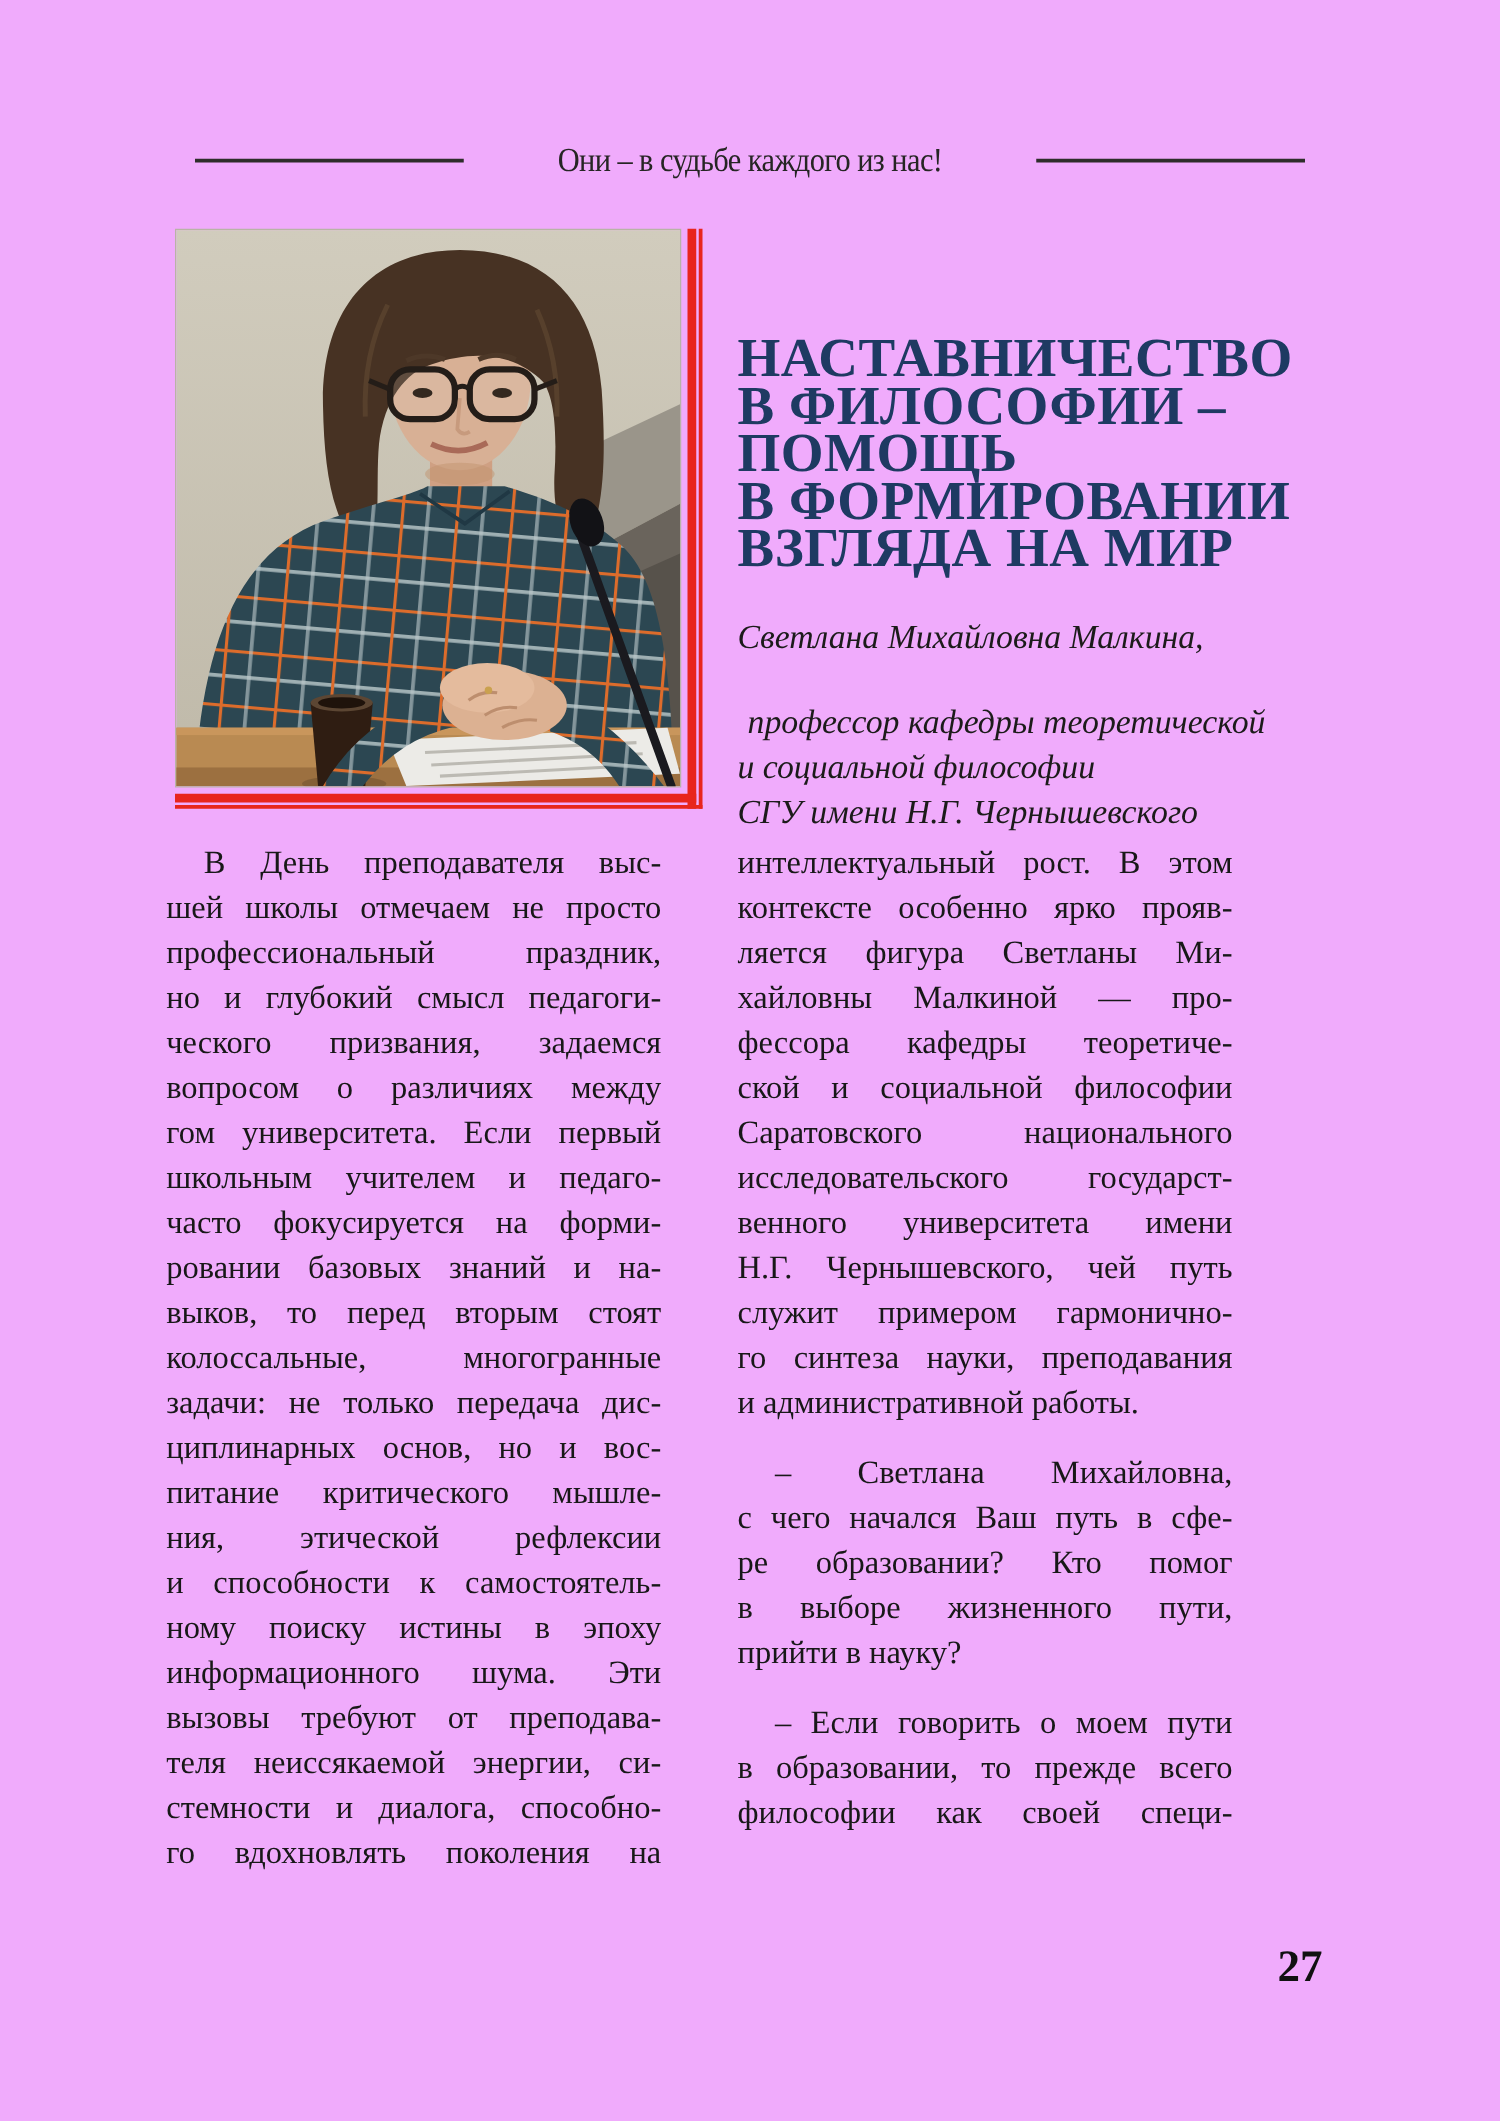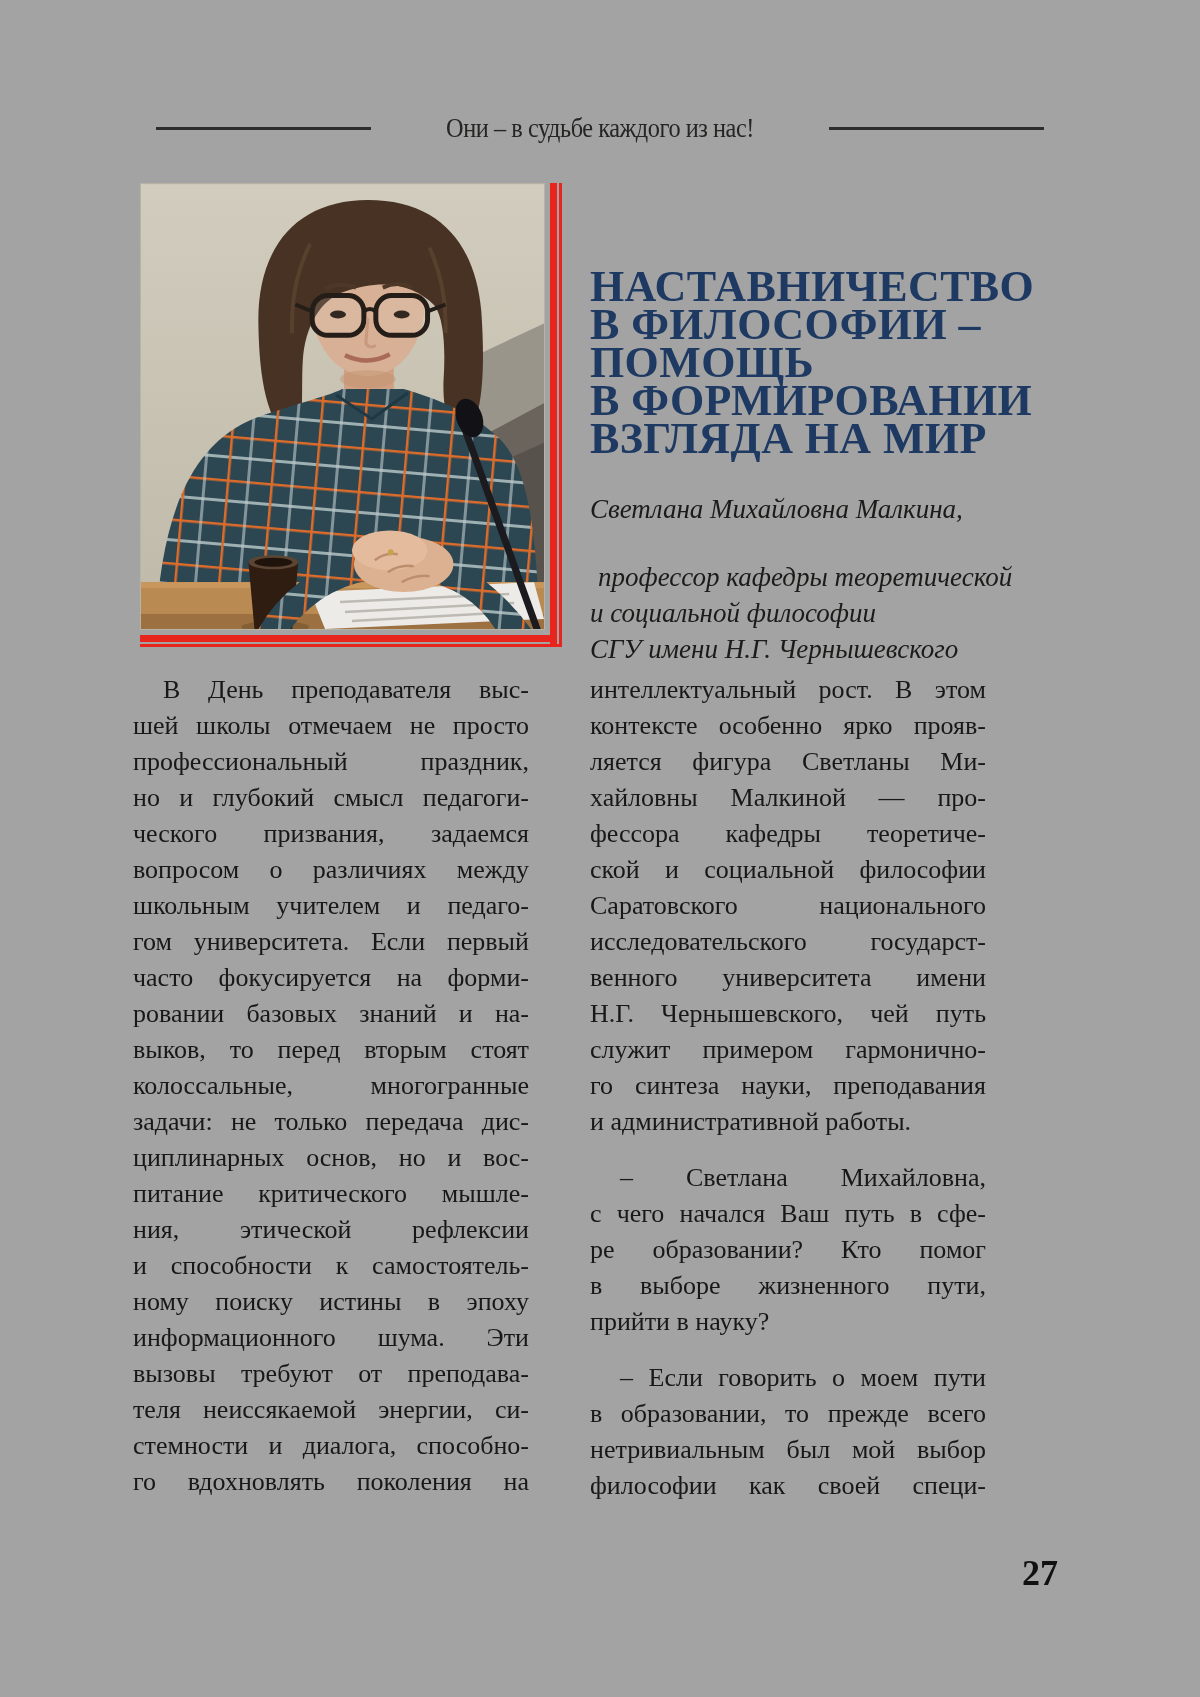--- a/index.html
+++ b/index.html
@@ -1,17 +1,17 @@
 <!DOCTYPE html>
 <html lang="ru" style="--accent_red: #e8251d; --title_blue: #1e3a62; --body_text: #181818;"><head>
 <meta charset="utf-8">
 <style>
   html,body { margin:0; padding:0; background:#ffffff; }
   .page {
-    position:relative; width:1200px; height:1697px; background:#a3a3a3;
+    position:relative; width:1200px; height:1697px; background:#f0abfc;
     font-family:"Liberation Serif", serif; overflow:hidden;
   }
 
   
   .running-head {
     position:absolute; top:112px; left:0; width:1200px;
     display:flex; align-items:center; justify-content:center; gap:58px;
   }
   .rule { height:3px; width:215px; background:#2e2d2b; }
   .running-title {
@@ -177,22 +177,22 @@
   </section>
 
   <section class="column column-left">
     <div class="para indent">
         <div class="tline">В День преподавателя выс-</div>
         <div class="tline">шей школы отмечаем не просто</div>
         <div class="tline">профессиональный праздник,</div>
         <div class="tline">но и глубокий смысл педагоги-</div>
         <div class="tline">ческого призвания, задаемся</div>
         <div class="tline">вопросом о различиях между</div>
+        <div class="tline">гом университета. Если первый</div>
         <div class="tline">школьным учителем и педаго-</div>
-        <div class="tline">гом университета. Если первый</div>
         <div class="tline">часто фокусируется на форми-</div>
         <div class="tline">ровании базовых знаний и на-</div>
         <div class="tline">выков, то перед вторым стоят</div>
         <div class="tline">колоссальные, многогранные</div>
         <div class="tline">задачи: не только передача дис-</div>
         <div class="tline">циплинарных основ, но и вос-</div>
         <div class="tline">питание критического мышле-</div>
         <div class="tline">ния, этической рефлексии</div>
         <div class="tline">и способности к самостоятель-</div>
         <div class="tline">ному поиску истины в эпоху</div>
@@ -223,20 +223,19 @@
     <div class="para bold indent endalign">
         <div class="tline">– Светлана Михайловна,</div>
         <div class="tline">с чего начался Ваш путь в сфе-</div>
         <div class="tline">ре образовании? Кто помог</div>
         <div class="tline">в выборе жизненного пути,</div>
         <div class="tline">прийти в науку?</div>
       </div>
     <div class="para indent">
         <div class="tline">– Если говорить о моем пути</div>
         <div class="tline">в образовании, то прежде всего</div>
-        <div class="tline">нетривиальным был мой выбор</div>
         <div class="tline">философии как своей специ-</div>
       </div>
   </section>
 
   <div class="page-number">27</div>
 
 </div>
 
 </body></html>

